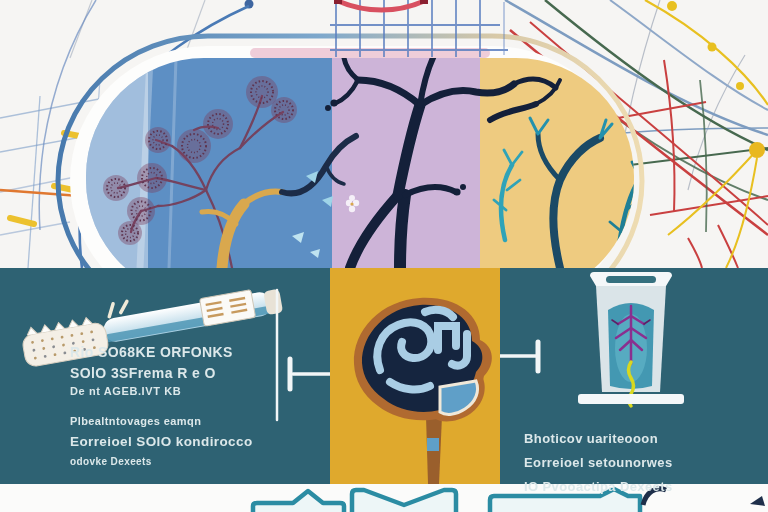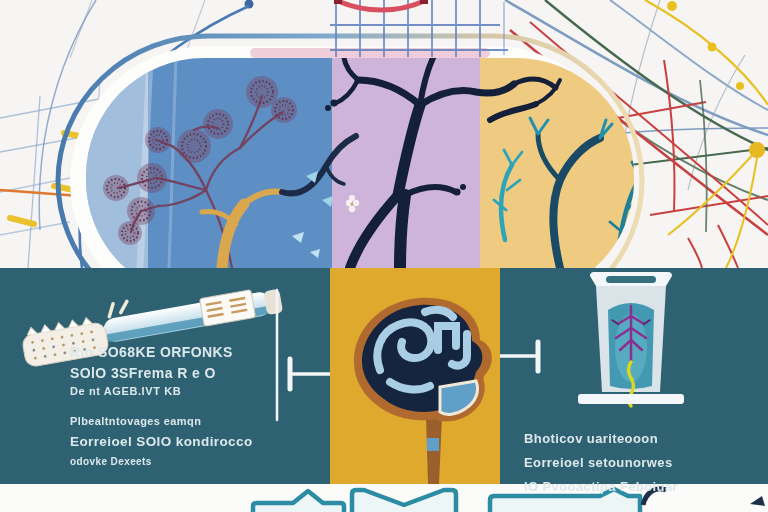--- a/index.html
+++ b/index.html
@@ -350,17 +350,17 @@
           <path d="M45,68 L34,78 M45,68 L56,78"></path>
           <path d="M32,52 L26,48 M58,52 L64,48" stroke-width="1.6" stroke="#5f1f66"></path>
         </g>
         <path d="M45,90 q-5,8 0,16 q5,8 0,16 q-4,7 0,12" fill="none" stroke="#d8d820" stroke-width="3.5" stroke-linecap="round"></path>
         <rect x="-8" y="122" width="106" height="10" rx="3" fill="#f4f7f9"></rect>
       </g>
     </svg>
     <div class="panel-text rt">
       <p>Bhoticov uariteooon</p>
       <p>Eorreioel setounorwes</p>
-      <p>IO Pvooactipa Feboiuar</p>
+      <p>IO Pvooactipa Dexeets</p>
     </div>
   </div>
 
 </div>
 
 </body></html>

